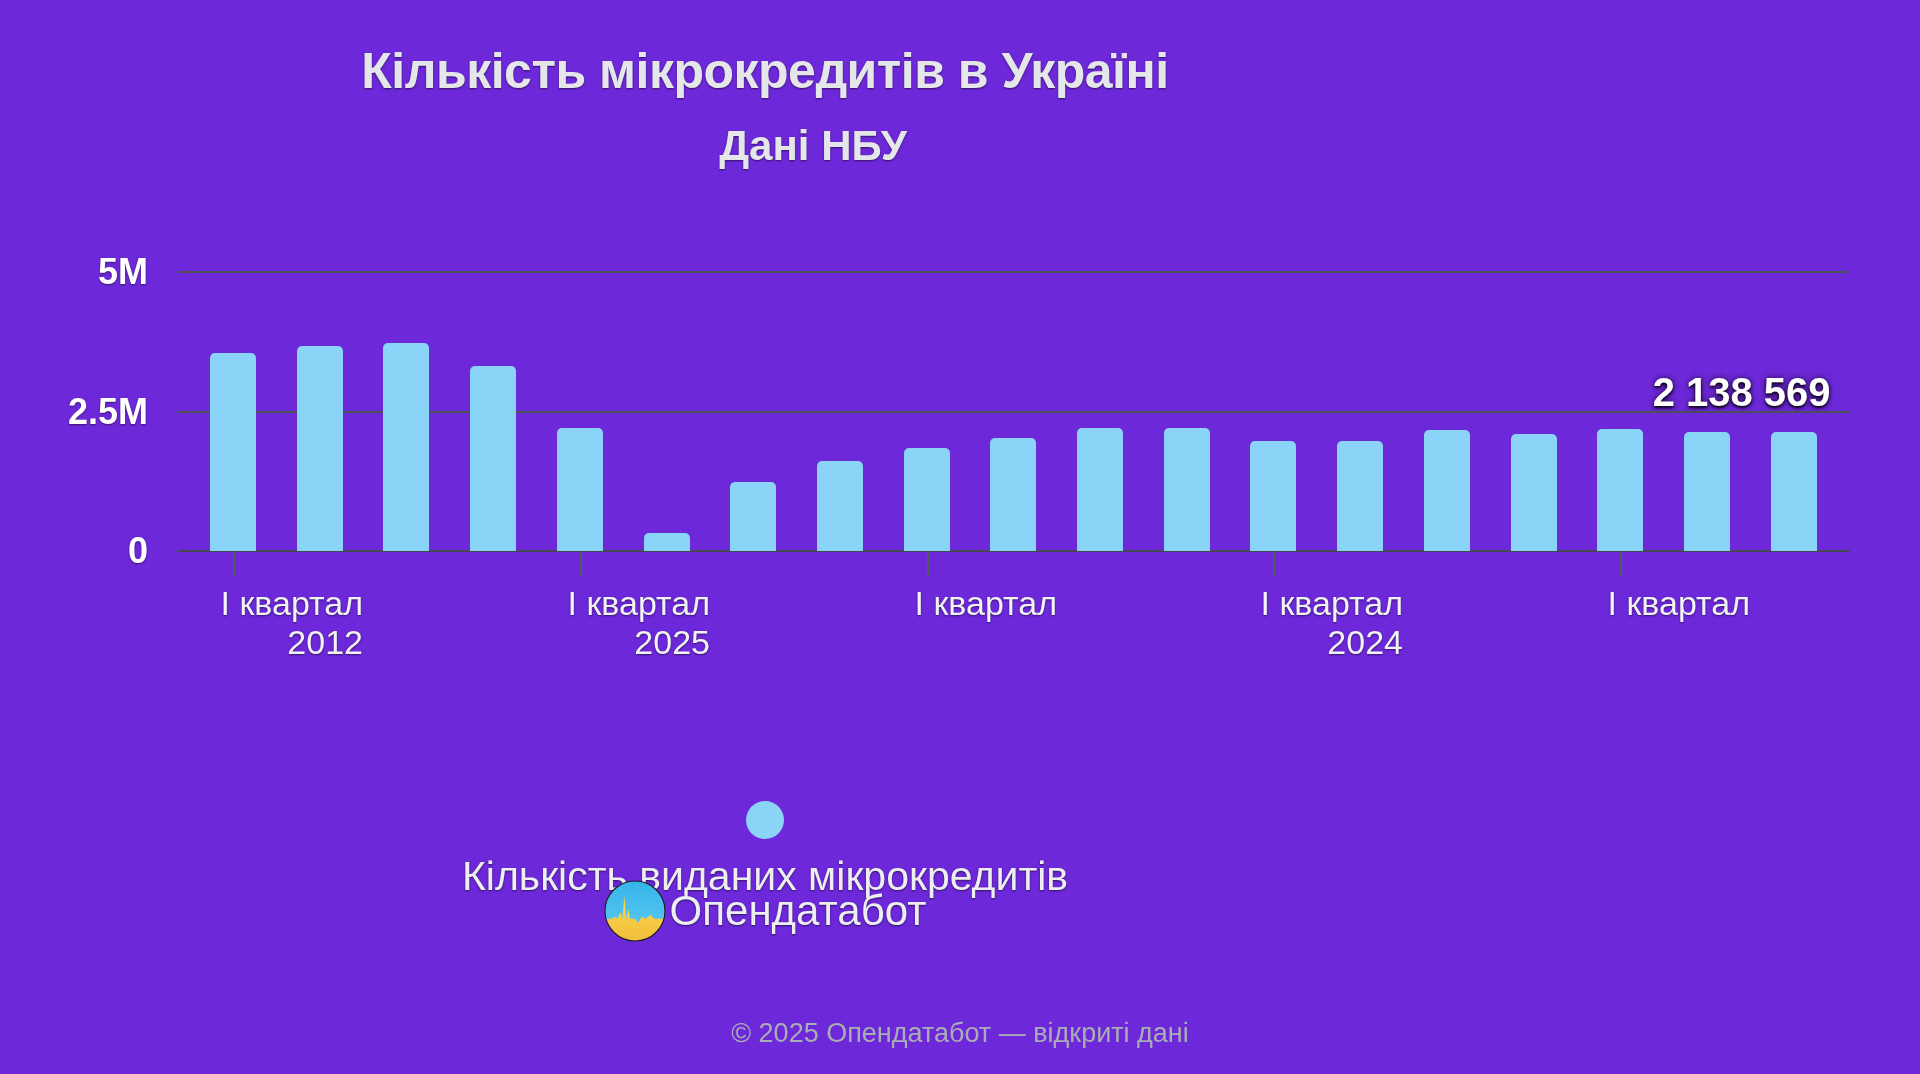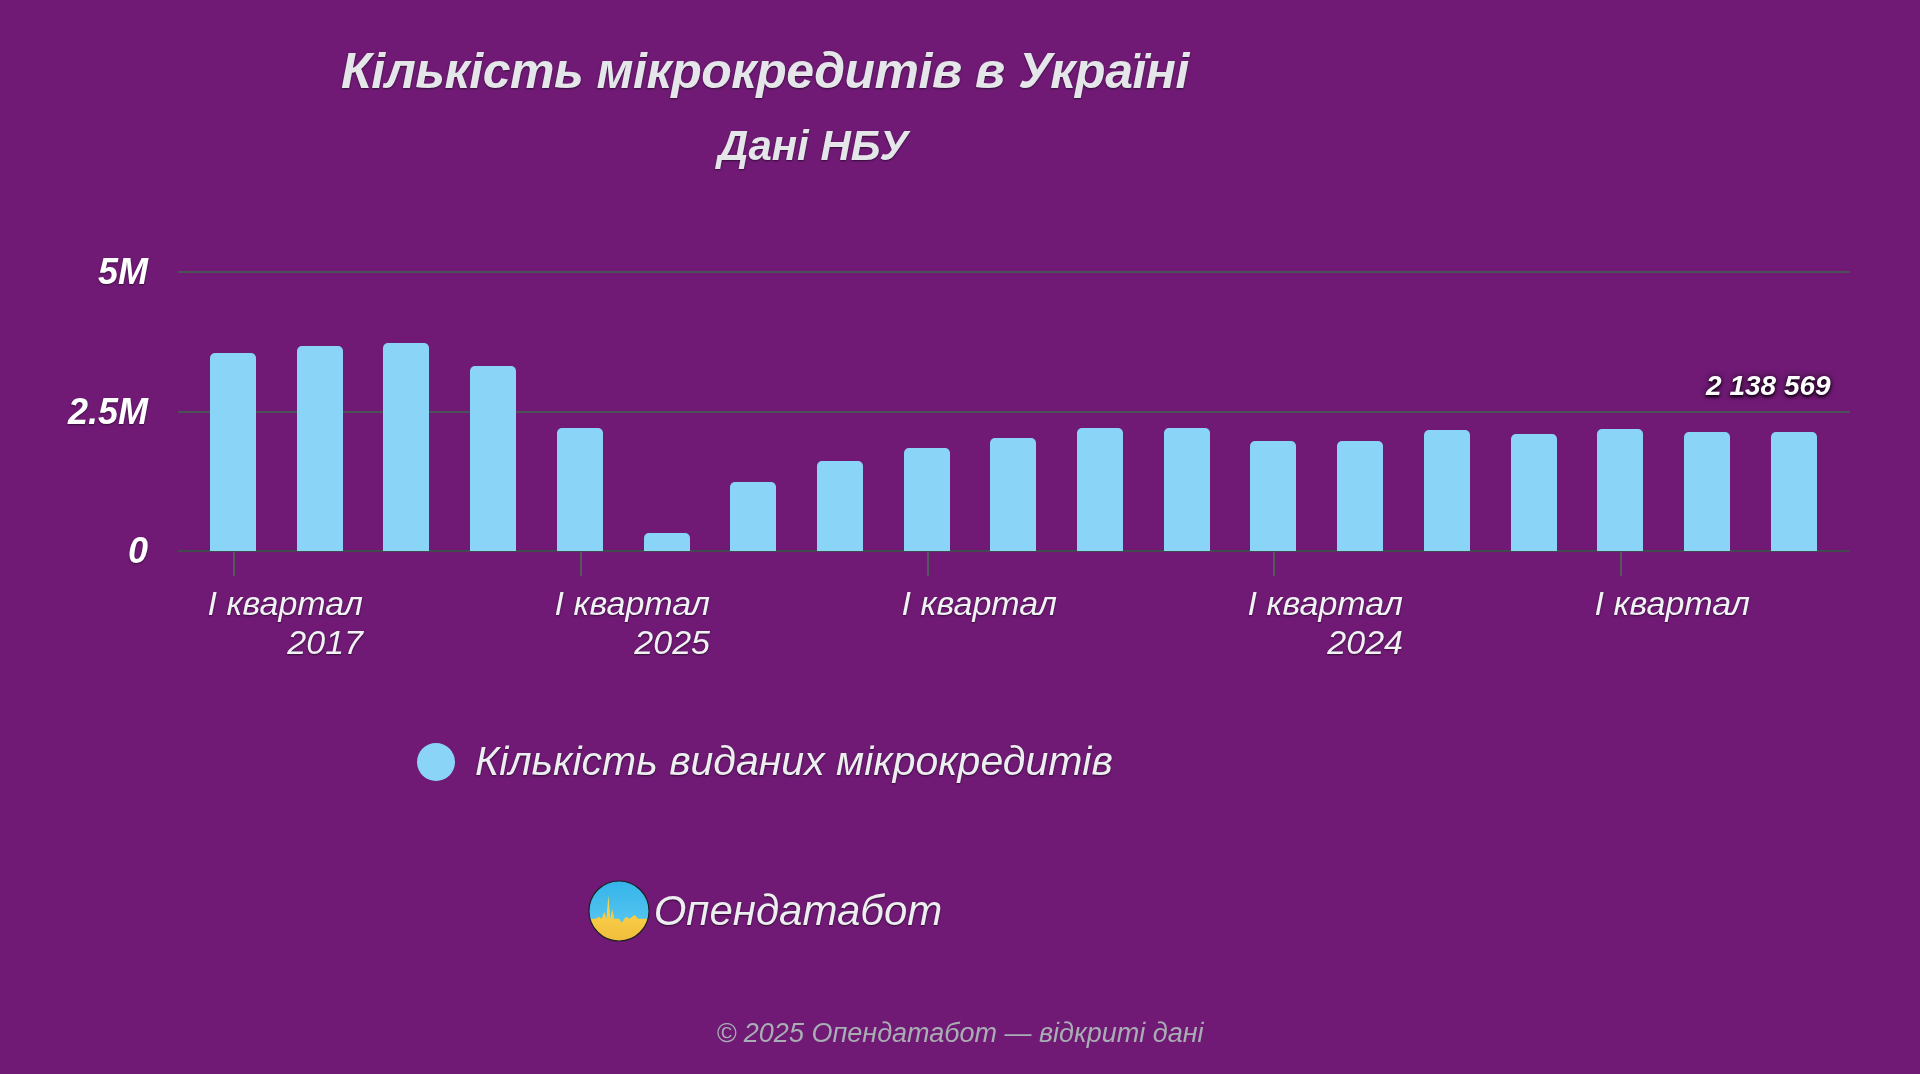--- a/index.html
+++ b/index.html
@@ -12,22 +12,21 @@
     height: 1074px;
     font-family: "Liberation Sans", sans-serif;
     color: #e8eaed;
     overflow: hidden;
     position: relative;
   }
 
   #stage {
     position: absolute;
     inset: 0;
-    background: #701a75;
-    font-style: italic;
+    background: #6d28d9;
   }
 
   
   .title {
     position: absolute;
     left: 0;
     top: 42px;
     width: 1530px;
     text-align: center;
     font-size: 50px;
@@ -103,38 +102,39 @@
     text-align: right;
     font-size: 34px;
     line-height: 1.14;
     color: #f1f2f4;
     text-shadow: 0 1px 2px rgba(0,0,0,0.5);
   }
   .xlabel span { display: block; }
 
   .datalabel {
     position: absolute;
-    font-size: 28px;
+    font-size: 40px;
     font-weight: bold;
     color: #ffffff;
     white-space: nowrap;
     text-shadow: 0 2px 3px rgba(0,0,0,0.85), 0 0 6px rgba(0,0,0,0.7);
     text-align: center;
   }
 
   
   #legend {
     position: absolute;
-    top: 738px;
+    top: 801px;
     left: 0;
     width: 1530px;
     display: flex;
     align-items: center;
     justify-content: center;
-    gap: 20px;
+    gap: 14px;
+    flex-direction: column;
   }
   .legend-dot {
     width: 38px;
     height: 38px;
     border-radius: 50%;
     background: #8ad5f7;
     flex: none;
   }
   .legend-text {
     font-size: 41px;
@@ -200,21 +200,21 @@
       <div class="bar" title="I квартал 2024" style="left: 1250px; width: 46px; top: 441px; height: 110px; background: rgb(138, 213, 247);"></div>
       <div class="bar" title="II квартал 2024" style="left: 1337px; width: 46px; top: 441px; height: 110px; background: rgb(138, 213, 247);"></div>
       <div class="bar" title="III квартал 2024" style="left: 1424px; width: 46px; top: 430px; height: 121px; background: rgb(138, 213, 247);"></div>
       <div class="bar" title="IV квартал 2024" style="left: 1511px; width: 46px; top: 434px; height: 117px; background: rgb(138, 213, 247);"></div>
       <div class="bar" title="I квартал 2025" style="left: 1597px; width: 46px; top: 429px; height: 122px; background: rgb(138, 213, 247);"></div>
       <div class="bar" title="II квартал 2025" style="left: 1684px; width: 46px; top: 432px; height: 119px; background: rgb(138, 213, 247);"></div>
       <div class="bar" title="III квартал 2025" style="left: 1771px; width: 46px; top: 432px; height: 119px; background: rgb(138, 213, 247);"></div>
       <div class="xtickmark" style="left: 233px;"></div>
       <div class="xlabel" style="left: 103px;">
         <span>I квартал</span>
-        <span>2017</span>
+        <span>2012</span>
       </div>
       <div class="xtickmark" style="left: 580px;"></div>
       <div class="xlabel" style="left: 450px;">
         <span>I квартал</span>
         <span>2025</span>
       </div>
       <div class="xtickmark" style="left: 927px;"></div>
       <div class="xlabel" style="left: 797px;">
         <span>I квартал</span>
       </div>

